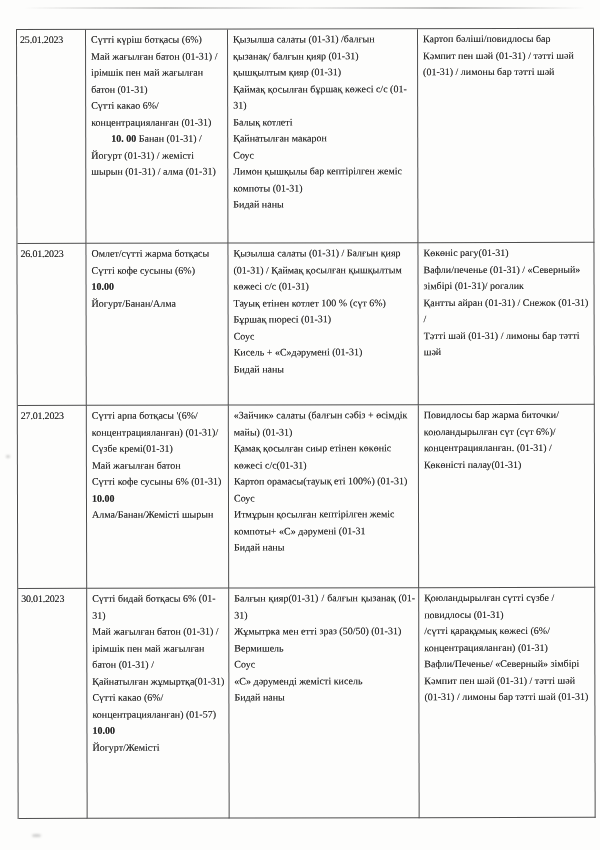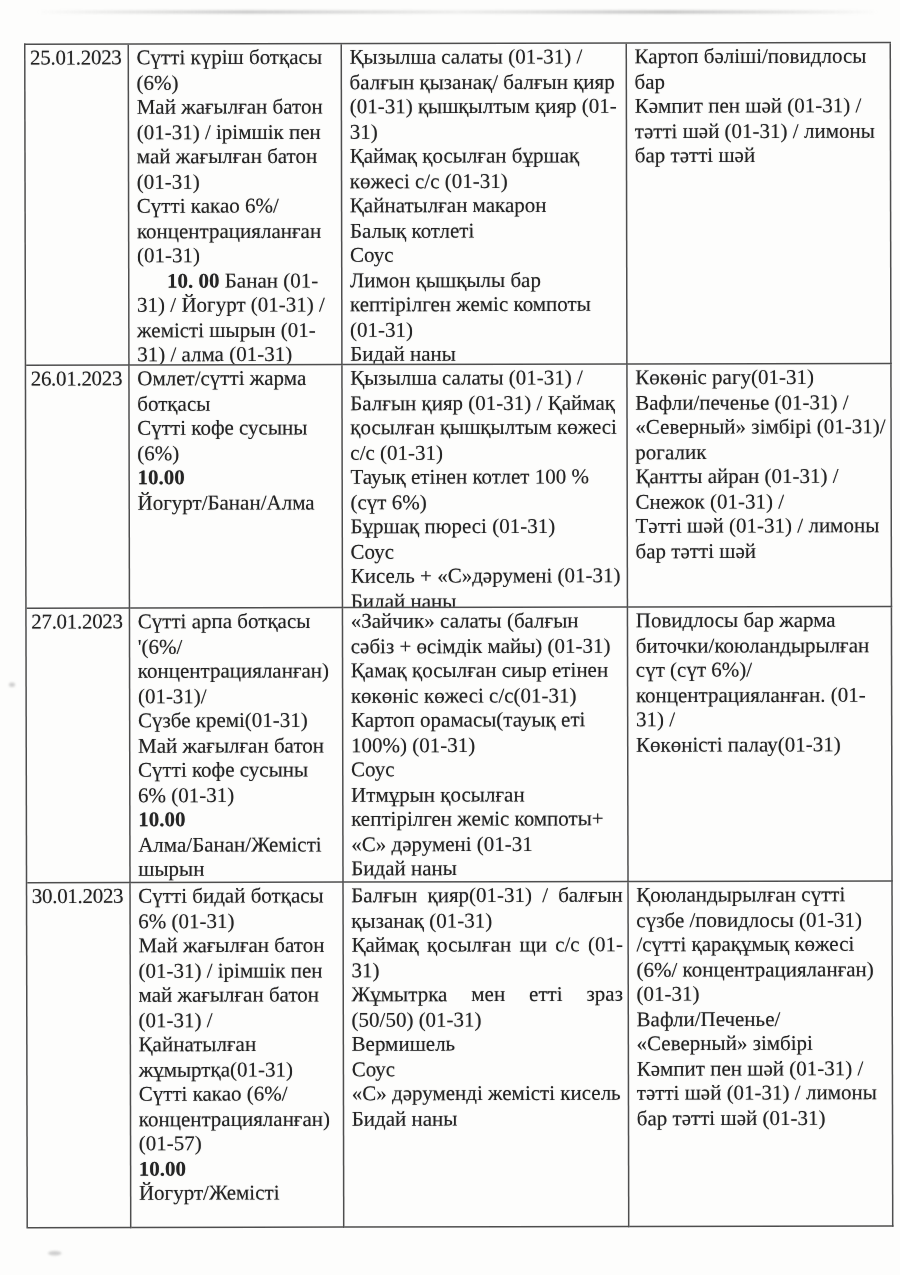--- a/index.html
+++ b/index.html
@@ -30,21 +30,21 @@
   .r0{height:214px;}
   .r1{height:162px;}
   .r2{height:183px;}
   .r3{height:230px;}
   .cell{
     border-right:1.6px solid #4e4e4e;
     border-bottom:1.6px solid #4e4e4e;
     box-sizing:border-box;
     padding:2px 3px 2px 5px;
     overflow:hidden;
-    font-size:14px;line-height:16.5px;
+    font-size:10px;line-height:16.5px;
     text-shadow:0 0 .6px rgba(40,40,40,.5);
   }
   .cell p{margin:0;}
   .date-cell{padding-left:3px;padding-right:1px;letter-spacing:-.2px;}
   .justify p{text-align:justify;}
   .time{font-weight:bold;margin-left:20px;}
   .gap-1{margin-top:14px;}
   .gap-2{margin-top:31px;}
 </style>
 </head>
@@ -62,22 +62,22 @@
     </div>
     <div class="cell">
       <p>Сүтті күріш ботқасы (6%)</p>
       <p>Май жағылған батон (01-31) / ірімшік пен май жағылған батон (01-31)</p>
       <p>Сүтті какао 6%/ концентрацияланған (01-31)</p>
       <p><span class="time">10. 00</span> <span>Банан (01-31) / Йогурт (01-31) / жемісті шырын (01-31) / алма (01-31)</span></p>
     </div>
     <div class="cell">
       <p>Қызылша салаты (01-31) /балғын қызанақ/ балғын қияр (01-31) қышқылтым қияр (01-31)</p>
       <p>Қаймақ қосылған бұршақ көжесі с/с (01-31)</p>
+      <p>Балық котлеті</p>
       <p>Қайнатылған макарон</p>
-      <p>Балық котлеті</p>
       <p>Соус</p>
       <p>Лимон қышқылы бар кептірілген жеміс компоты (01-31)</p>
       <p>Бидай наны</p>
     </div>
     <div class="cell">
       <p>Картоп бәліші/повидлосы бар</p>
       <p>Кәмпит пен шәй (01-31) / тәтті шәй (01-31) / лимоны бар тәтті шәй</p>
     </div>
   </div>
 
@@ -140,21 +140,20 @@
     <div class="cell">
       <p>Сүтті бидай ботқасы 6% (01-31)</p>
       <p>Май жағылған батон (01-31) / ірімшік пен май жағылған батон (01-31) /</p>
       <p>Қайнатылған жұмыртқа(01-31)</p>
       <p>Сүтті какао (6%/ концентрацияланған) (01-57)</p>
       <p class="time gap-2">10.00</p>
       <p>Йогурт/Жемісті</p>
     </div>
     <div class="cell justify">
       <p>Балғын қияр(01-31) / балғын қызанақ (01-31)</p>
-      <p>Қаймақ қосылған щи с/с (01-31)</p>
       <p>Жұмытрка мен етті зраз (50/50) (01-31)</p>
       <p>Вермишель</p>
       <p>Соус</p>
       <p>«С» дәруменді жемісті кисель</p>
       <p>Бидай наны</p>
     </div>
     <div class="cell">
       <p>Қоюландырылған сүтті сүзбе /повидлосы (01-31)</p>
       <p>/сүтті қарақұмық көжесі (6%/ концентрацияланған) (01-31)</p>
       <p>Вафли/Печенье/ «Северный» зімбірі</p>

